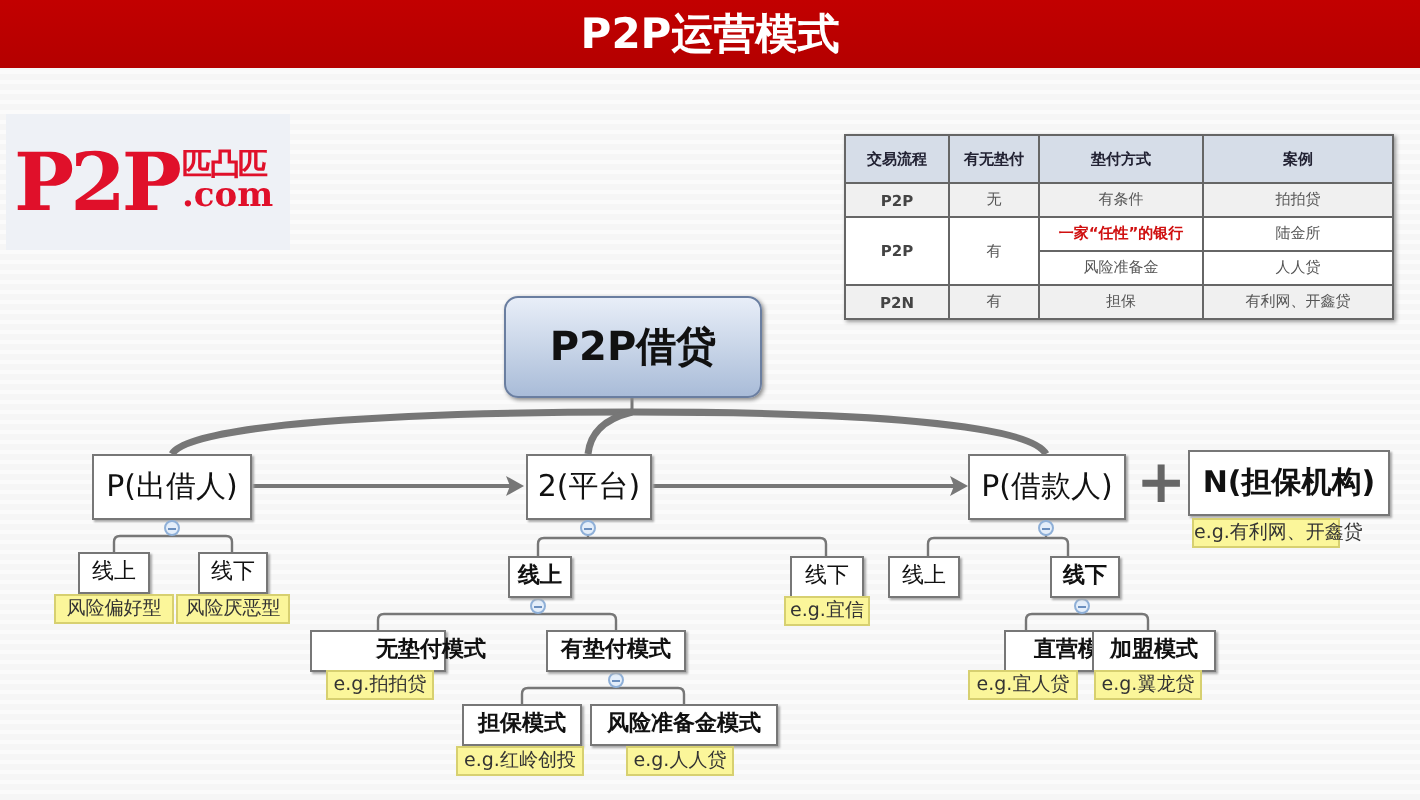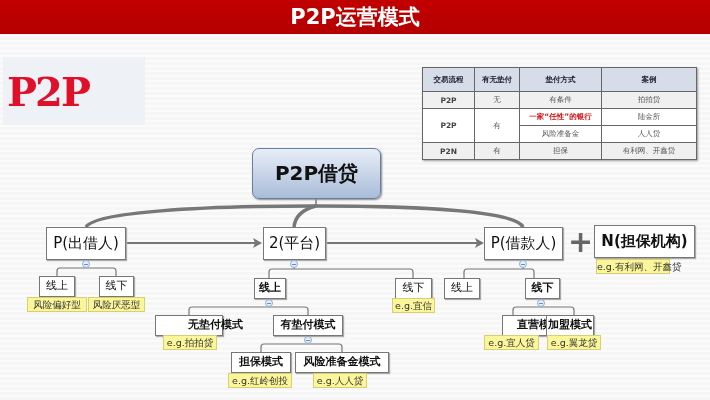--- a/index.html
+++ b/index.html
@@ -38,20 +38,24 @@
   .plus { position: absolute; left: 568px; top: 229px; font-size: 30px; color: #666; line-height: 26px; font-weight: bold; }
   svg.lines { position: absolute; left: 0; top: 0; }
 </style>
 </head>
 <body>
 
 <div class="titlebar">P2P运营模式</div>
 
 <div class="logo">
   <span class="logo-main">P2P</span>
+  <span class="logo-side">
+    <span class="top">匹凸匹</span>
+    <span class="com">.com</span>
+  </span>
 </div>
 
 <table class="modes">
   <tbody>
       <tr>
     <th style="width:52px">交易流程</th>
     <th style="width:45px">有无垫付</th>
     <th style="width:82px">垫付方式</th>
     <th>案例</th>
   </tr>
@@ -143,14 +147,14 @@
 <div class="node l3" style="left:231px; top:352px; width:60px;">担保模式</div>
 <div class="note" style="left:228px; top:373px; width:64px;">e.g.红岭创投</div>
 <div class="node l3" style="left:295px; top:352px; width:94px;">风险准备金模式</div>
 <div class="note" style="left:313px; top:373px; width:54px;">e.g.人人贷</div>
 
 <div class="node l2" style="left:444px; top:278px; width:36px;">线上</div>
 <div class="node l2" style="left:525px; top:278px; width:35px; font-weight:bold;">线下</div>
 
 <div class="node l3" style="left:502px; top:315px; width:74px;">直营模式</div>
 <div class="note" style="left:484px; top:335px; width:55px;">e.g.宜人贷</div>
-<div class="node l3" style="left:546px; top:315px; width:48px;">加盟模式</div>
+<div class="node l3" style="left:546px; top:315px; width:62px;">加盟模式</div>
 <div class="note" style="left:547px; top:335px; width:54px;">e.g.翼龙贷</div>
 
 </body></html>

